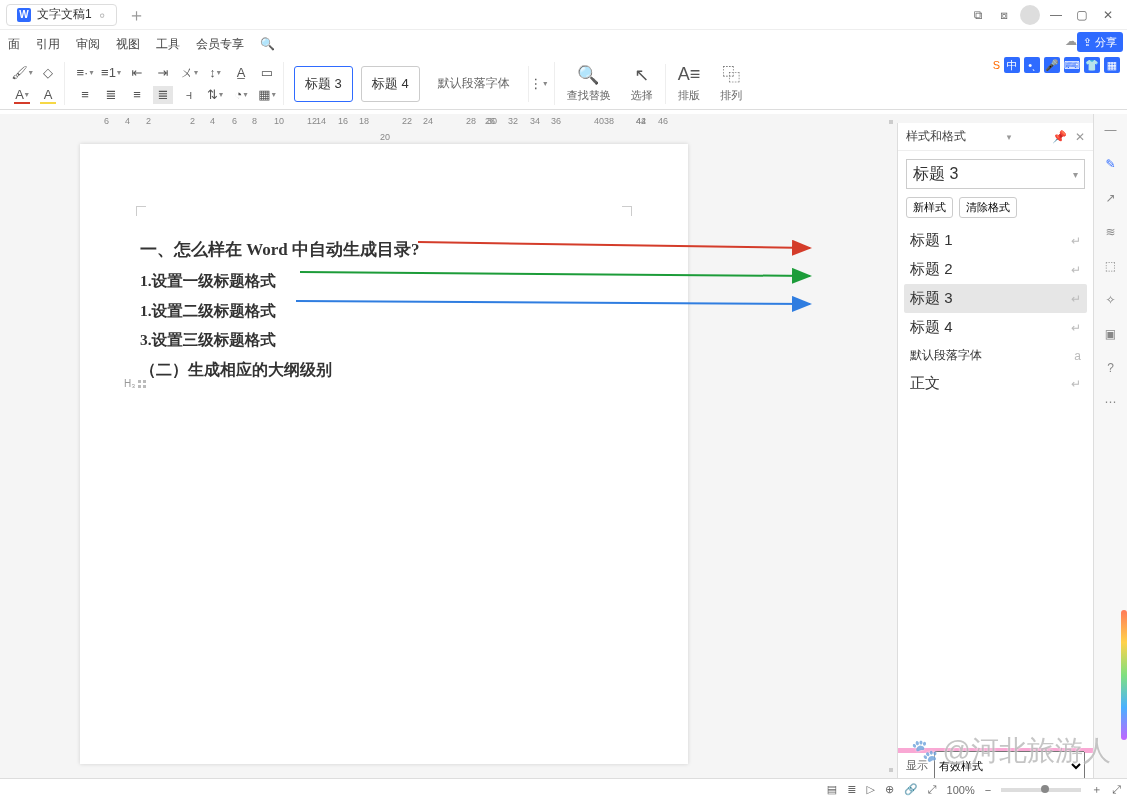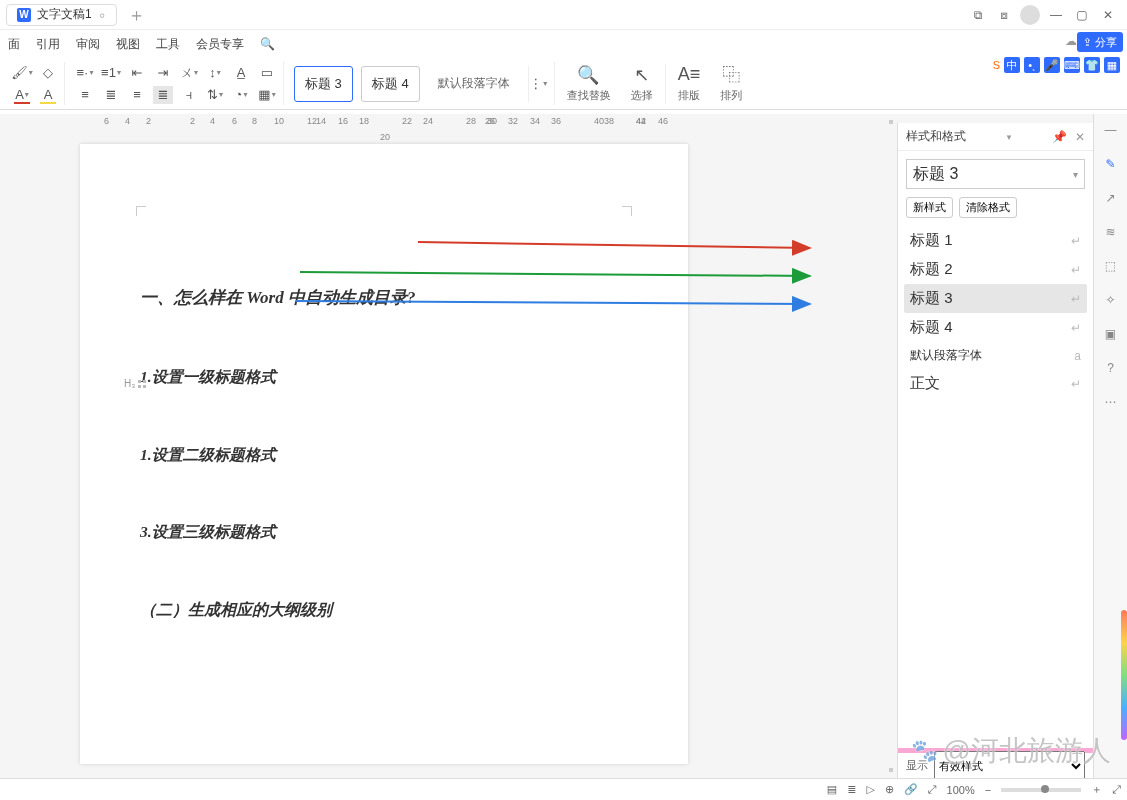--- a/index.html
+++ b/index.html
@@ -39,21 +39,21 @@
 
   
   .workspace { position: absolute; top: 114px; bottom: 22px; left: 0; right: 0; display: flex; background:#f5f5f5; }
   .editor-col { flex: 1; position: relative; overflow: hidden; }
   .ruler { height: 14px; background:#f5f5f5; position: relative; margin-left:80px; margin-right:20px; }
   .ruler-tick { position:absolute; top:2px; font-size:9px; color:#888; }
   .page { position:absolute; left:80px; top:30px; width:608px; min-height:620px; background:#fff; box-shadow:0 0 4px rgba(0,0,0,.15); padding:90px 60px 40px 60px; }
   .page .hmark { position:absolute; width:10px; height:10px; border-color:#ccc; }
   .hmark.tl{ left:56px; top:62px; border-top:1px solid #ccc; border-left:1px solid #ccc;}
   .hmark.tr{ right:56px; top:62px; border-top:1px solid #ccc; border-right:1px solid #ccc;}
-  .doc-line { font-family: "SimSun","NSimSun",serif; font-weight:bold; font-style:italic; line-height: 1.9; font-size: 16px; margin-top: 48px; }
+  .doc-line { font-family: "SimSun","NSimSun",serif; font-weight:bold; line-height: 1.9; font-size: 16px; }
   .doc-line.h1 { font-size: 17px; }
   .doc-line.h3 { font-size: 15.5px; }
   .h-marker { position:absolute; left:44px; top:234px; color:#999; font-size:10px; display:flex; align-items:center; gap:3px;}
   .h-marker .dots{ display:grid; grid-template-columns:repeat(2,3px); grid-auto-rows:3px; gap:2px;}
   .h-marker .dots i{ background:#bbb; }
 
   
   .arrows { position:absolute; left:0; top:0; width:100%; height:100%; pointer-events:none; }
 
   

